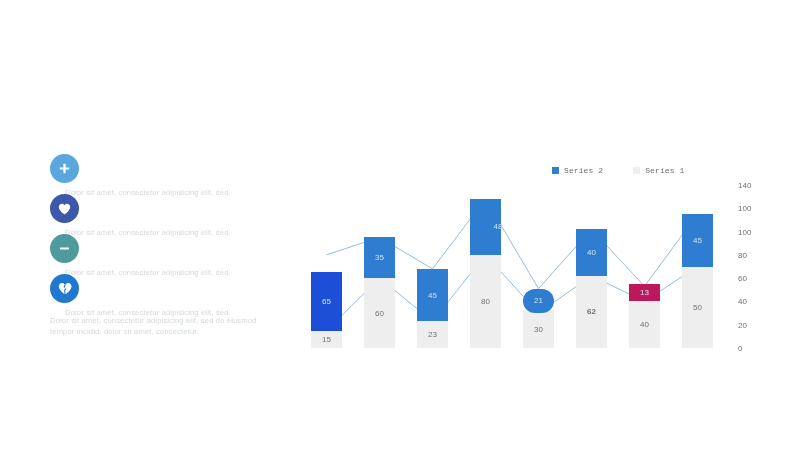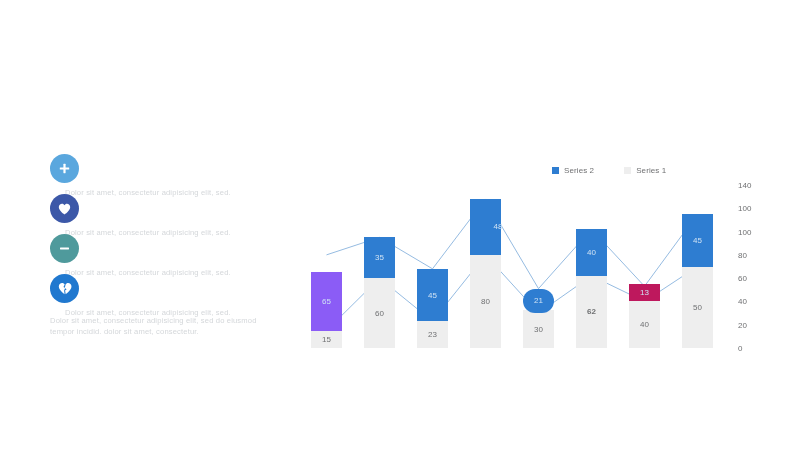--- a/index.html
+++ b/index.html
@@ -79,20 +79,21 @@
     left: 252px;
     top: 6px;
     display: flex;
     gap: 30px;
     align-items: center;
   }
   .legend-entry {
     display: flex;
     align-items: center;
     gap: 5px;
+    font-family: Liberation Mono, monospace;
   }
   .legend-swatch {
     width: 7px;
     height: 7px;
     display: inline-block;
   }
   .legend-label {
     font-size: 8px;
     color: #6f7072;
     letter-spacing: 0.1px;
@@ -224,21 +225,21 @@
 
   <div id="plot">
     <svg id="lines-svg">
         <polyline points="26.50,145.54 79.50,93.14 132.50,136.22 185.50,69.86 238.50,128.07 291.50,90.81 344.50,116.43 397.50,81.50" fill="none" stroke="#7aa9d9" stroke-width="0.8"></polyline>
         <polyline points="26.50,69.86 79.50,52.39 132.50,83.83 185.50,13.97 238.50,103.62 291.50,44.24 344.50,101.29 397.50,29.11" fill="none" stroke="#7aa9d9" stroke-width="0.8"></polyline>
       </svg>
   <div class="bar-group" style="left: 11px; height: 163px;">
         <div class="seg seg-s1" style="height: 17.4643px; background: rgb(238, 238, 238);">
           <span class="seg-label">15</span>
         </div>
-        <div class="seg seg-s2" style="height: 59px; bottom: 17.4643px; background: #8b5cf6;">
+        <div class="seg seg-s2" style="height: 59px; bottom: 17.4643px; background: #1d4ed8;">
           <span class="seg-label">65</span>
         </div>
       </div>
       <div class="bar-group" style="left: 64px; height: 163px;">
         <div class="seg seg-s1" style="height: 69.8571px; background: rgb(238, 238, 238);">
           <span class="seg-label">60</span>
         </div>
         <div class="seg seg-s2" style="height: 40.75px; bottom: 69.8571px; background: rgb(46, 125, 209); justify-content: center;">
           <span class="seg-label">35</span>
         </div>

